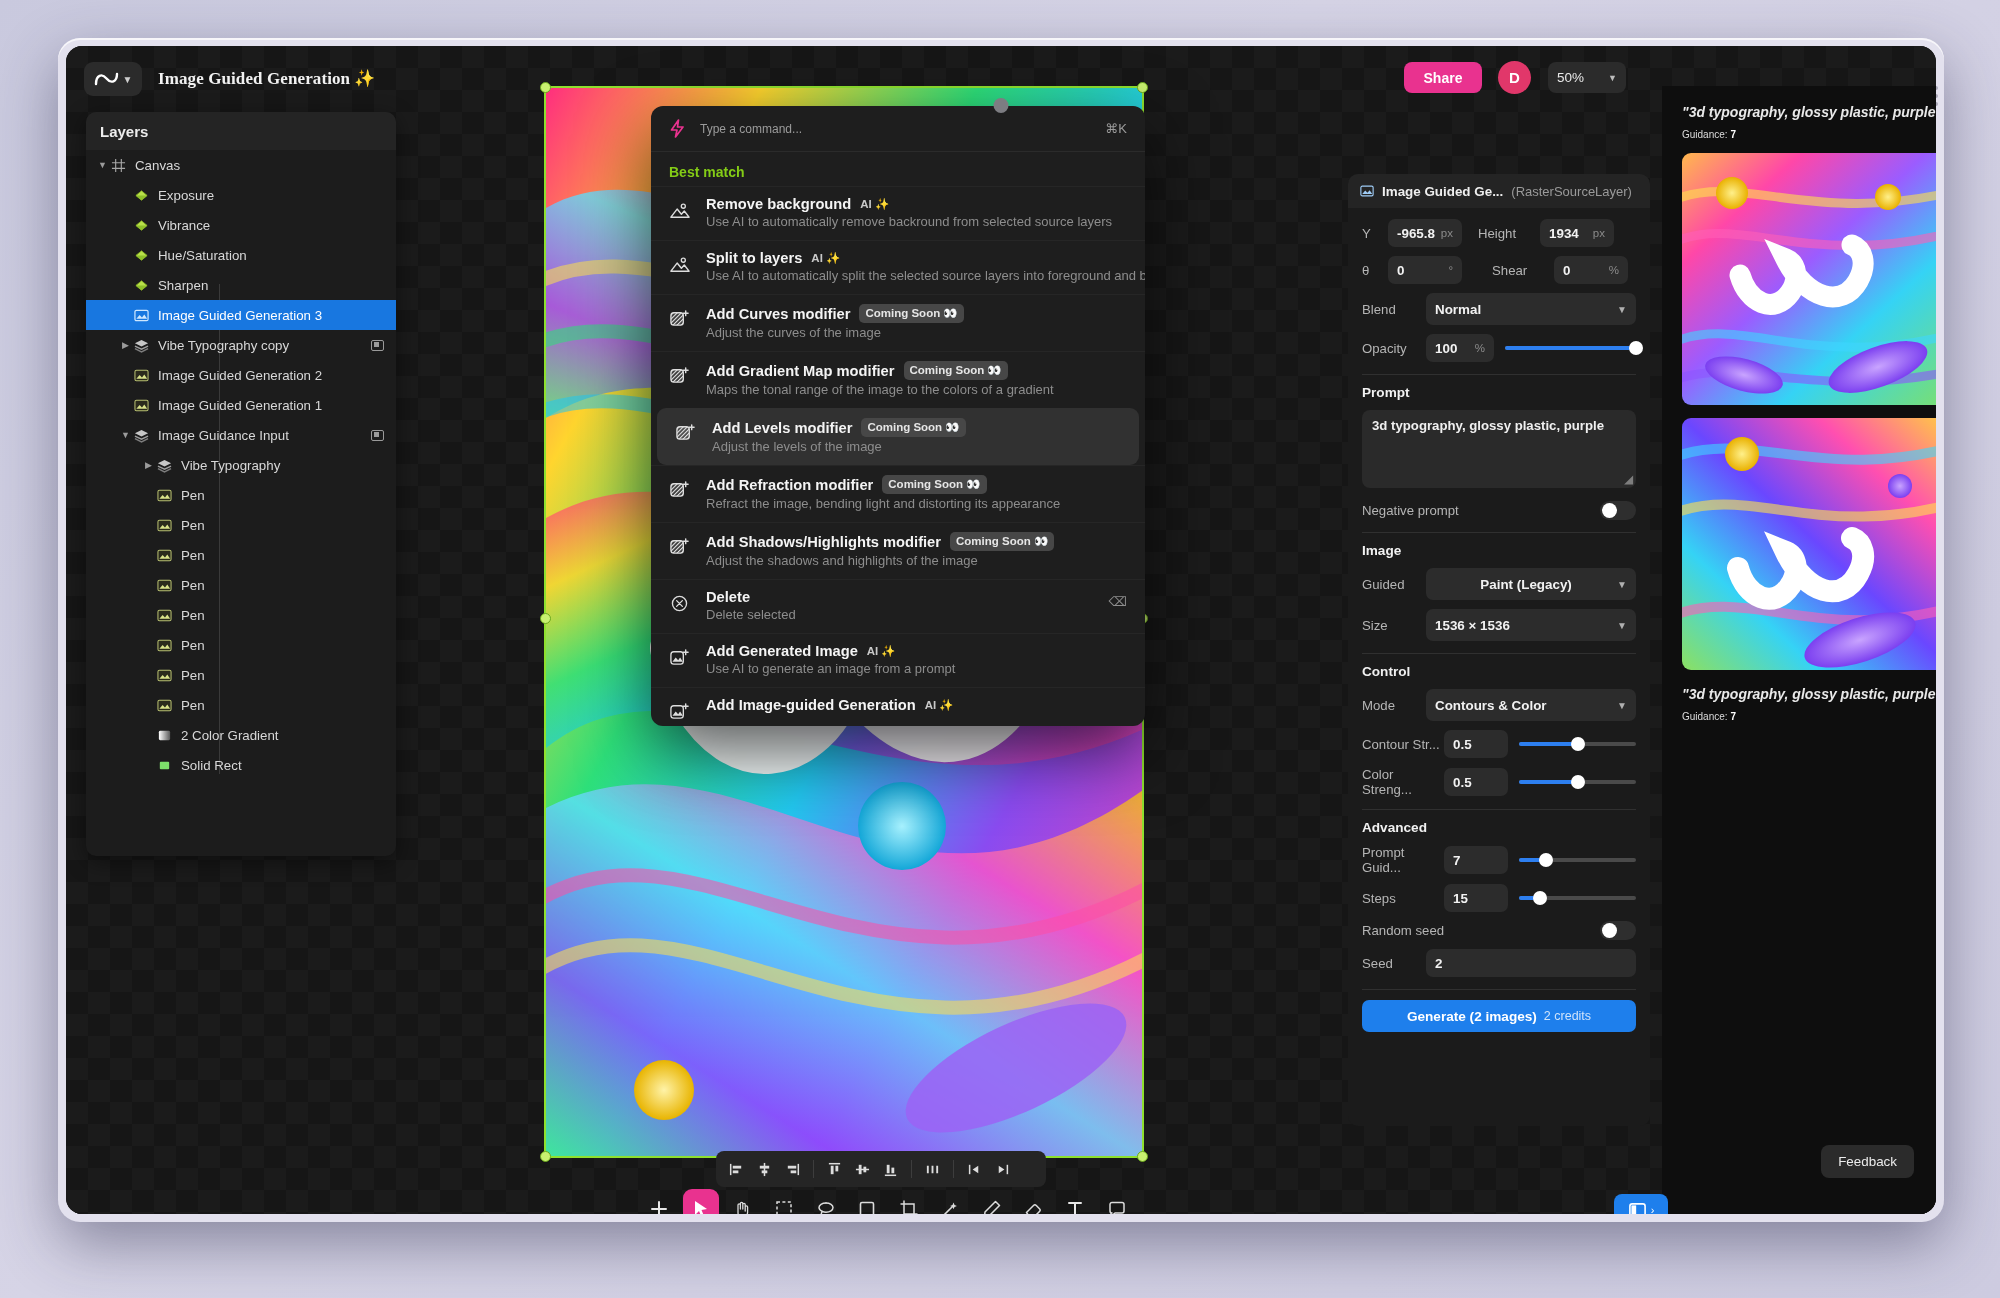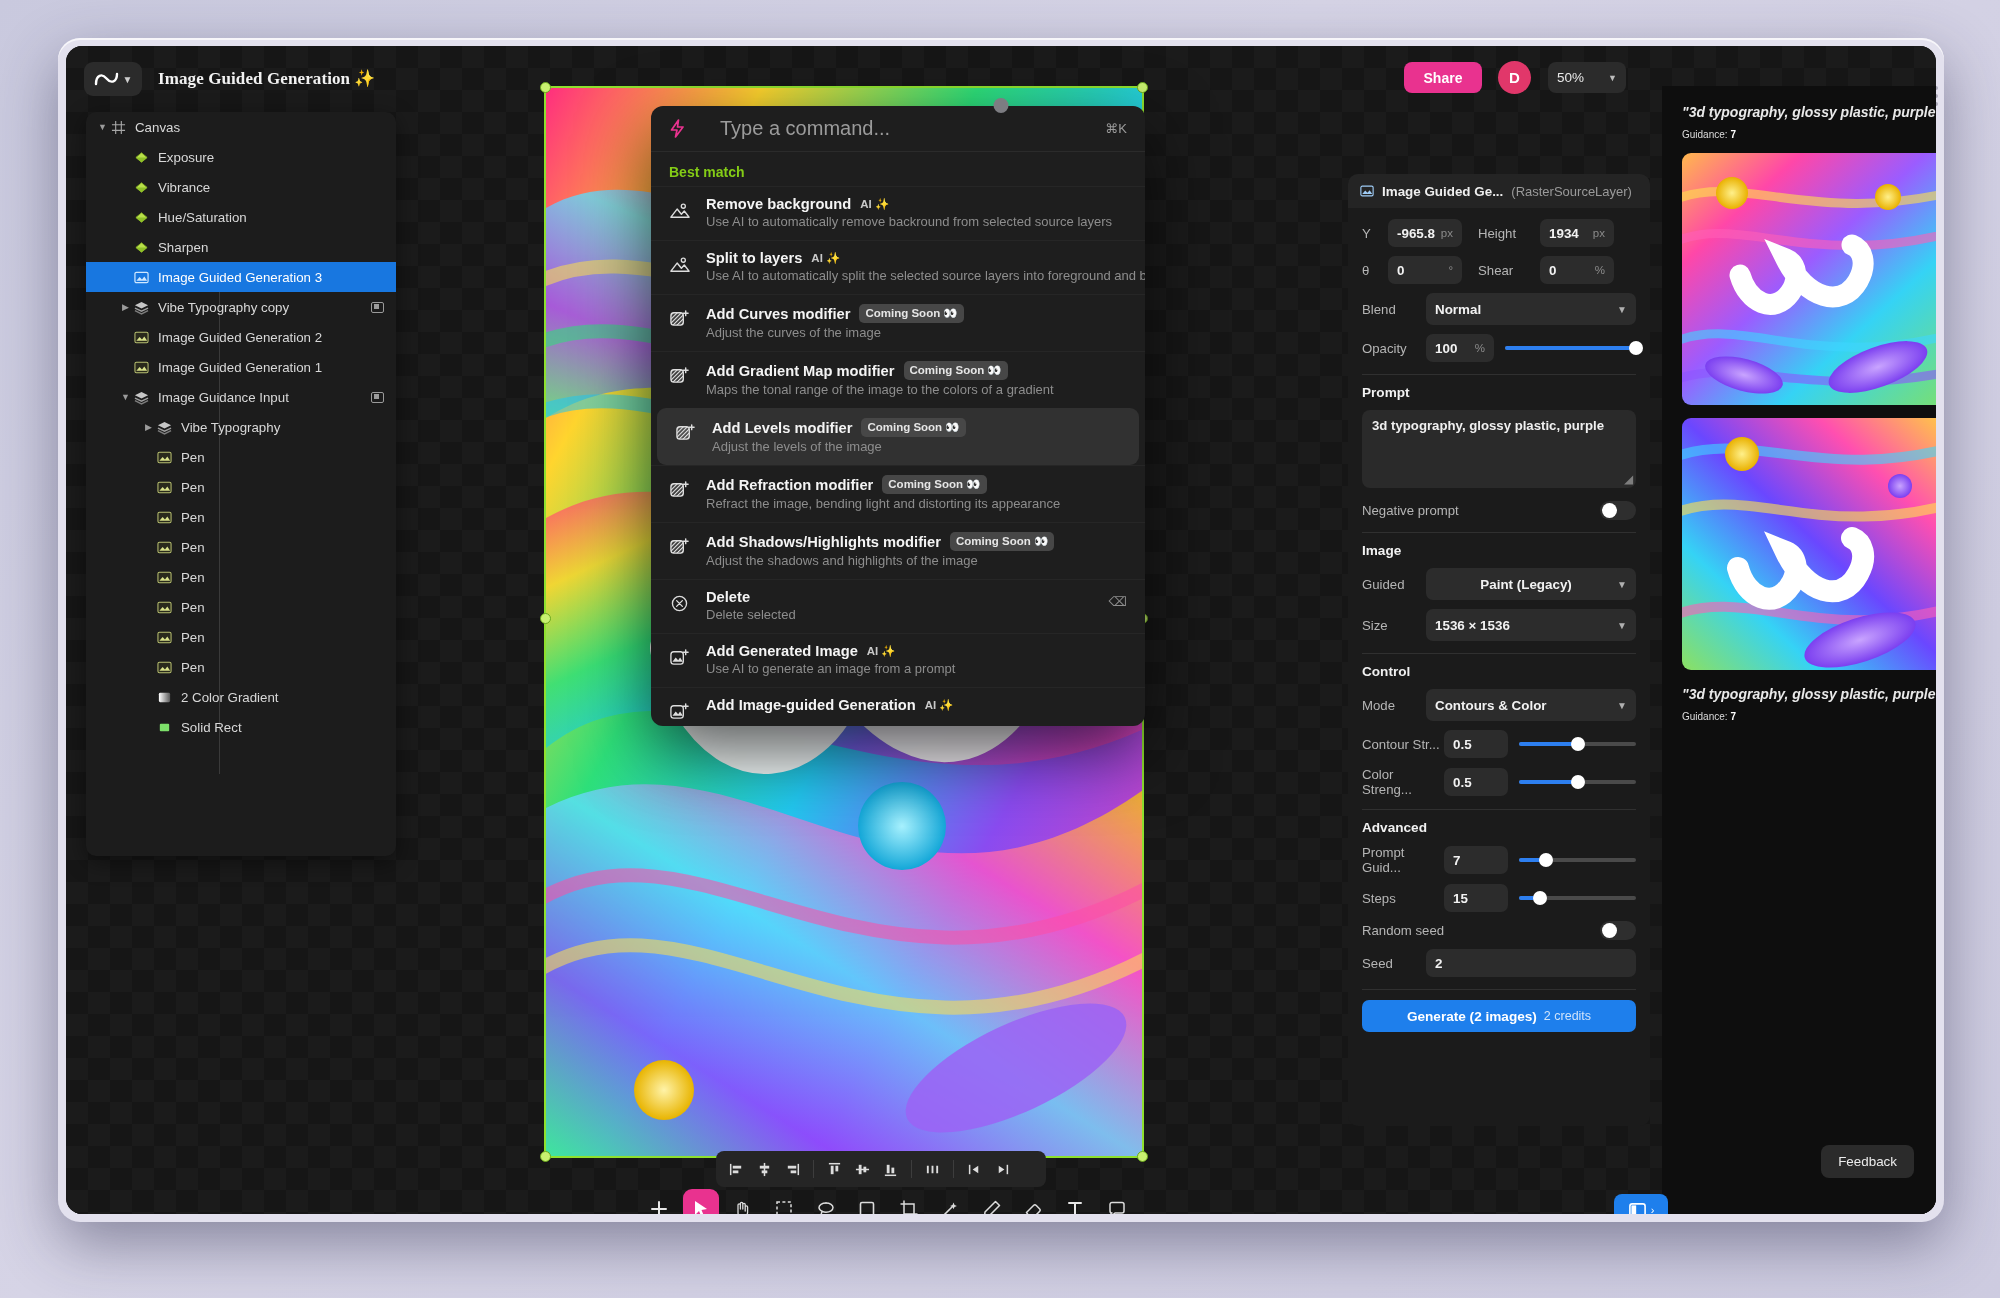--- a/index.html
+++ b/index.html
@@ -89,21 +89,21 @@
     box-shadow:0 26px 70px rgba(0,0,0,.66);
   }
   #palette-grip{
     position:absolute; left:50%; top:52px; transform:translateX(-50%);
     width:15px; height:15px; border-radius:50%; background:#7d7d82; z-index:61;
   }
   #palette-input-row{
     height:46px; display:flex; align-items:center; gap:14px; padding:0 18px;
     border-bottom:1px solid #2b2b2b; position:relative;
   }
-  #palette-placeholder{ color:#9b9b9b; font-size:20px;margin-left:20px; }
+  #palette-placeholder{ color:#9b9b9b; font-size:12px; }
   #palette-kbd{ position:absolute; right:18px; color:#9b9b9b; font-size:13px;}
   #palette-section{ color:#84cc16; font-size:14px; font-weight:700; padding:12px 0 6px 18px;}
   .cmd{
     display:flex; gap:14px; padding:9px 18px 10px 18px; cursor:pointer; position:relative;
     border-top:1px solid #262626;
   }
   .cmd.highlight{ background:#313131; border-radius:9px; margin:0 6px; border-top-color:transparent;}
   .cmd-ico{ width:23px; min-width:23px; padding-top:4px; }
   .cmd-title-row{ display:flex; align-items:center; gap:9px; }
   .cmd-title{ color:#f4f4f4; font-size:14.7px; font-weight:700; white-space:nowrap;text-align:center;}
@@ -286,20 +286,21 @@
       <div id="doc-title">Image Guided Generation ✨</div>
       <div id="share-btn">Share</div>
       <div id="avatar">D</div>
       <div id="zoom-chip">
         <span>50%</span>
         <span style="font-size:9px;color:#bdbdbd;">▼</span>
       </div>
     </div>
 
     <div id="layers-panel">
+      <div id="layers-header">Layers</div>
       <div id="tree-line"></div>
       <div id="layers-list">
           <div class="layer-row">
             <span style="display:inline-block;width:10px"></span>
             <span class="layer-caret">▼</span>
             <span class="layer-icon">
               <svg width="15" height="15" viewBox="0 0 16 16">
                 <path d="M5 1v14M11 1v14M1 5h14M1 11h14" stroke="#a7a7a7" stroke-width="1.2"></path>
               </svg>
             </span>
@@ -839,21 +840,21 @@
             <span class="unit">px</span>
           </div>
         </div>
 
         <div class="prow">
           <span class="plabel" style="width:26px">θ</span>
           <div class="pfield" style="width:74px">
             <span>0</span>
             <span class="unit">°</span>
           </div>
-          <span class="plabel" style="width:62px;margin-left:16px">Shear</span>
+          <span class="plabel" style="width:62px;margin-left:30px">Shear</span>
           <div class="pfield" style="width:74px">
             <span>0</span>
             <span class="unit">%</span>
           </div>
         </div>
 
         <div class="prow">
           <span class="plabel">Blend</span>
           <div class="psel" style="width:calc(100% - 64px)">
             <span>Normal</span>

